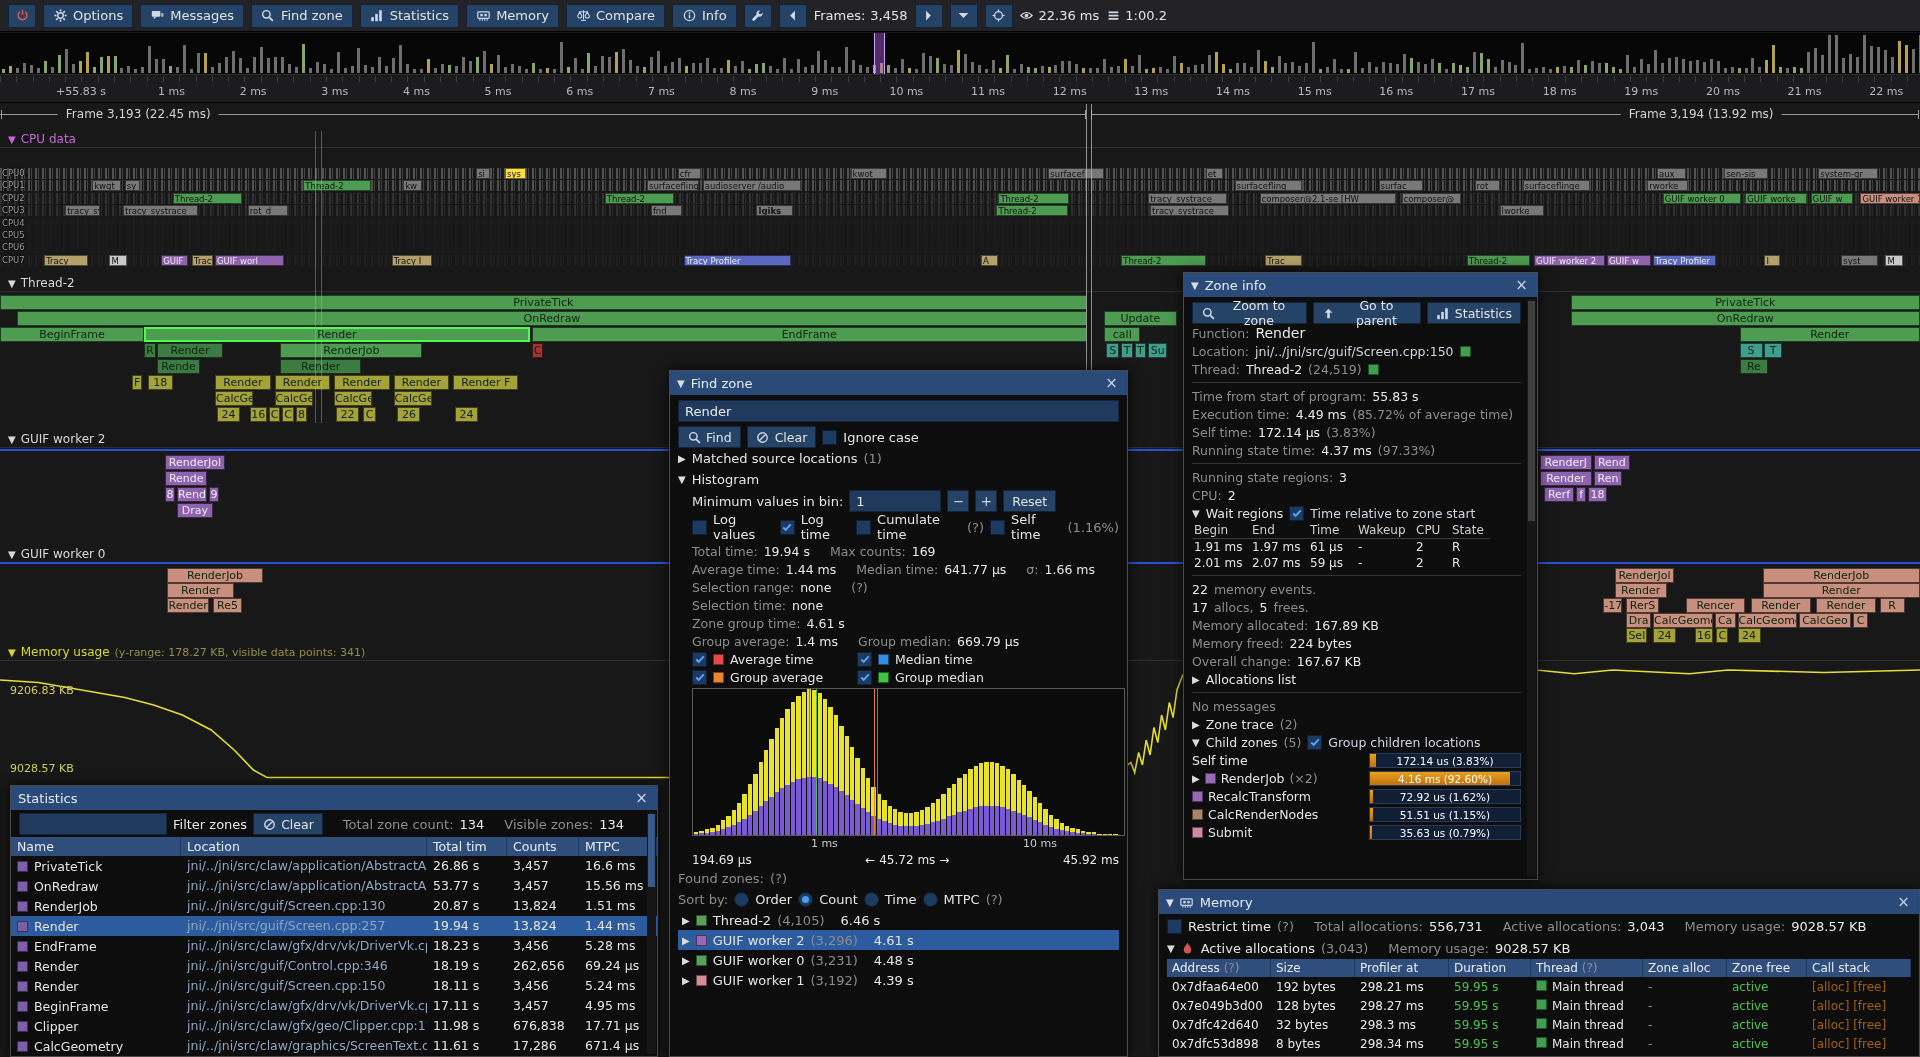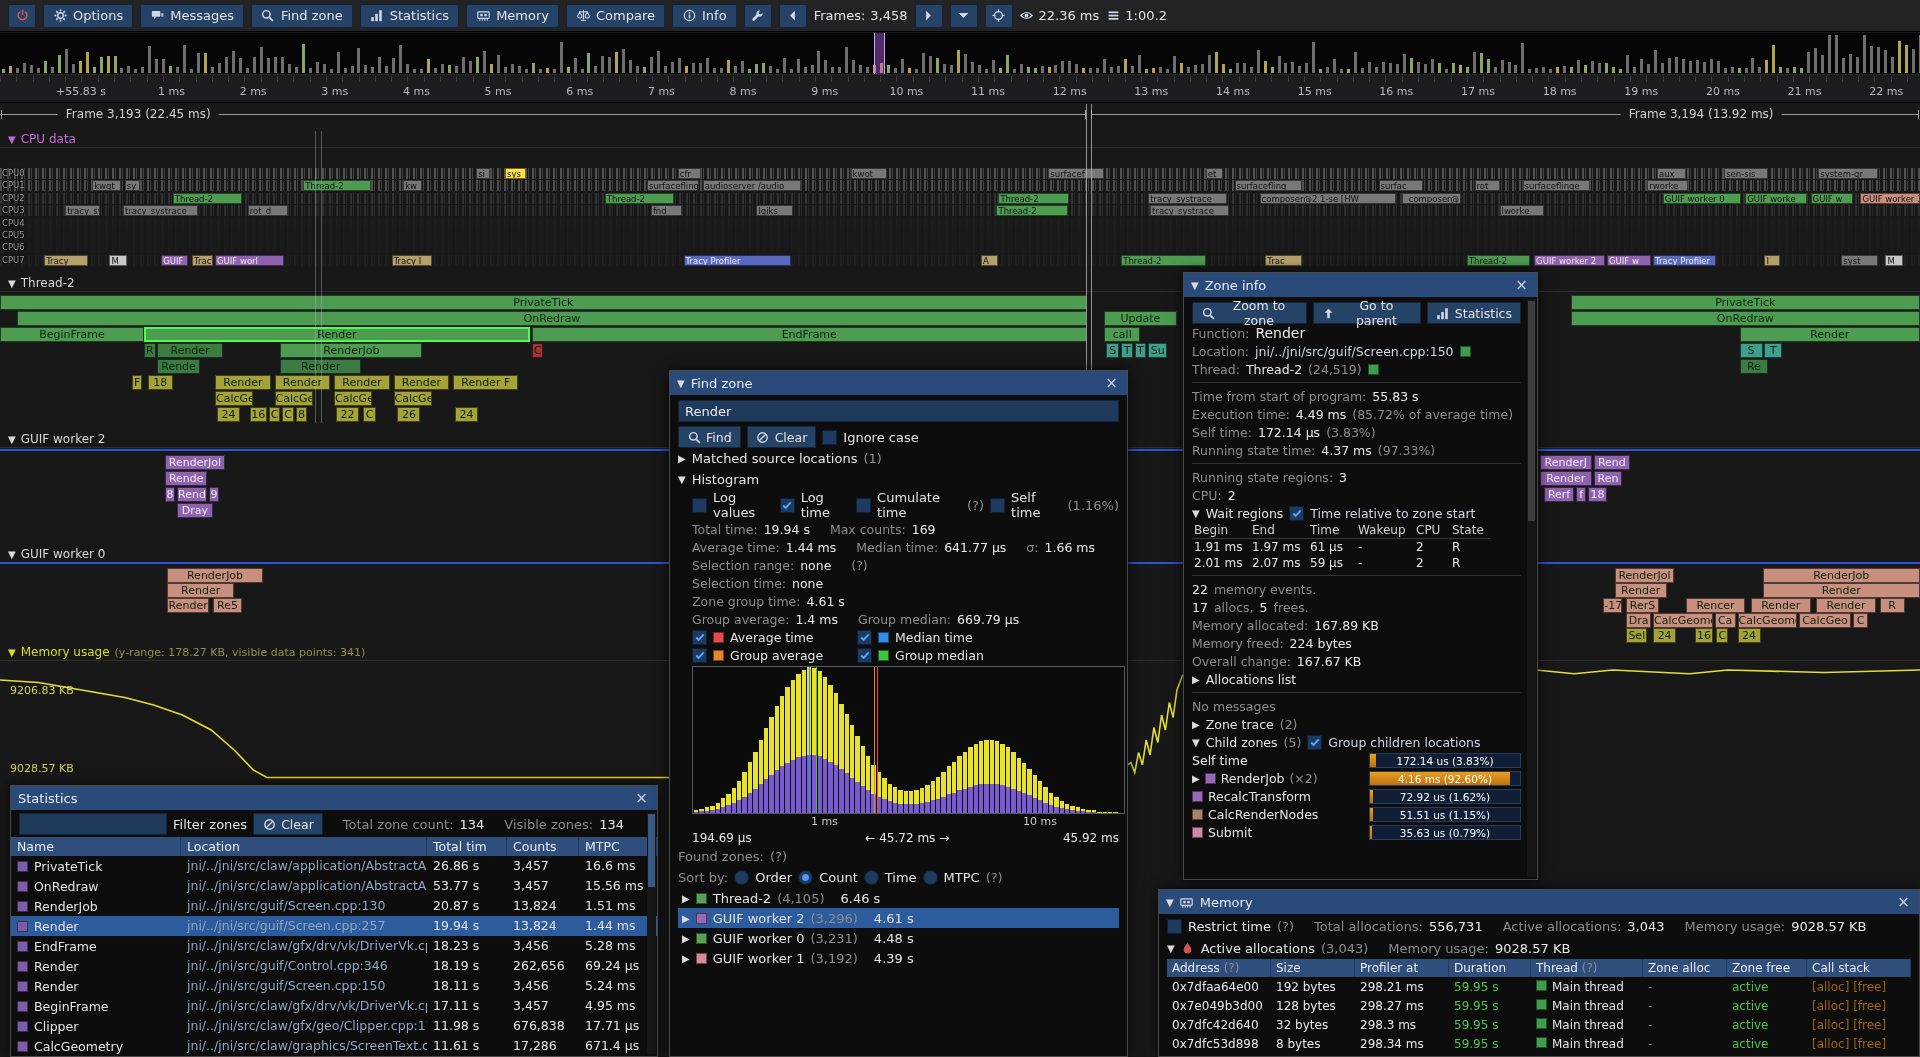--- a/index.html
+++ b/index.html
@@ -760,20 +760,31 @@
     <div class="row">
       <span class="tri">▶</span>
       <span>Matched source locations</span>
       <span class="dim">(1)</span>
     </div>
     <div class="row">
       <span class="tri">▼</span>
       <span>Histogram</span>
     </div>
     <div style="padding-left:14px">
+      <div class="row">
+        <span>Minimum values in bin:</span>
+        <span class="ifield" style="width:92px">
+            <span>1</span>
+          </span>
+        <button class="sqbtn">−</button>
+        <button class="sqbtn">+</button>
+        <button class="btn">
+            <span>Reset</span>
+          </button>
+      </div>
       <div class="row" id="fzChecks">
           <span class="cb"></span>
           <span>Log values</span>
           <span class="cb on">
             <svg viewBox="0 0 16 16" width="13" height="13">
               <path d="M3 8.6l3.2 3.2L13 4.6" fill="none" stroke="#57a8ff" stroke-width="2.6"></path>
             </svg>
           </span>
           <span>Log time</span>
           <span class="cb"></span>
@@ -1357,34 +1368,34 @@
     <div class="cpuseg" style="left: 85.8%; width: 2.1%; background: rgb(120, 120, 120);">rworke</div>
     <span class="cpuname">CPU1</span>
   </div>
 <div class="cpurow" style="top: 192.8px;">
     <div class="cputex" style="opacity: 0.4;"></div>
     <div class="cpuseg" style="left: 9%; width: 3.6%; background: rgb(78, 155, 82);">Thread-2</div>
     <div class="cpuseg" style="left: 31.5%; width: 3.6%; background: rgb(78, 155, 82);">Thread-2</div>
     <div class="cpuseg" style="left: 52%; width: 3.7%; background: rgb(78, 155, 82);">Thread-2</div>
     <div class="cpuseg" style="left: 59.8%; width: 4.1%; background: rgb(120, 120, 120);">tracy_systrace</div>
     <div class="cpuseg" style="left: 65.6%; width: 7.1%; background: rgb(120, 120, 120);">composer@2.1-se [HW</div>
-    <div class="cpuseg" style="left: 73%; width: 3.1%; background: rgb(120, 120, 120); text-align: right;">composer@</div>
+    <div class="cpuseg" style="left: 73%; width: 3.1%; background: rgb(120, 120, 120);">composer@</div>
     <div class="cpuseg" style="left: 86.6%; width: 4.1%; background: rgb(78, 155, 82);">GUIF worker 0</div>
     <div class="cpuseg" style="left: 90.9%; width: 3.2%; background: rgb(78, 155, 82);">GUIF worke</div>
     <div class="cpuseg" style="left: 94.3%; width: 2.2%; background: rgb(78, 155, 82);">GUIF w</div>
     <div class="cpuseg" style="left: 96.9%; width: 3.1%; background: rgb(201, 143, 126);">GUIF worker 1</div>
     <span class="cpuname">CPU2</span>
   </div>
 <div class="cpurow" style="top: 205.2px;">
     <div class="cputex" style="opacity: 0.35;"></div>
     <div class="cpuseg" style="left: 3.4%; width: 1.8%; background: rgb(120, 120, 120);">tracy_syn</div>
     <div class="cpuseg" style="left: 6.4%; width: 3.9%; background: rgb(120, 120, 120);">tracy_systrace</div>
     <div class="cpuseg" style="left: 12.9%; width: 2.1%; background: rgb(120, 120, 120);">rot_d</div>
     <div class="cpuseg" style="left: 33.9%; width: 1.6%; background: rgb(120, 120, 120);">fnd</div>
-    <div class="cpuseg" style="left: 39.4%; width: 1.9%; background: rgb(120, 120, 120);">lgiks</div>
+    <div class="cpuseg" style="left: 39.4%; width: 1.9%; background: rgb(120, 120, 120); font-weight: bold;">lgiks</div>
     <div class="cpuseg" style="left: 51.9%; width: 3.7%; background: rgb(78, 155, 82);">Thread-2</div>
     <div class="cpuseg" style="left: 59.9%; width: 4.1%; background: rgb(120, 120, 120);">tracy_systrace</div>
     <div class="cpuseg" style="left: 78.1%; width: 2.3%; background: rgb(120, 120, 120);">lworke</div>
     <span class="cpuname">CPU3</span>
   </div>
 <div class="cpurow" style="top: 217.6px;">
     <div class="cputex" style="opacity: 0.06;"></div>
     <span class="cpuname">CPU4</span>
   </div>
 <div class="cpurow" style="top: 230px;">

